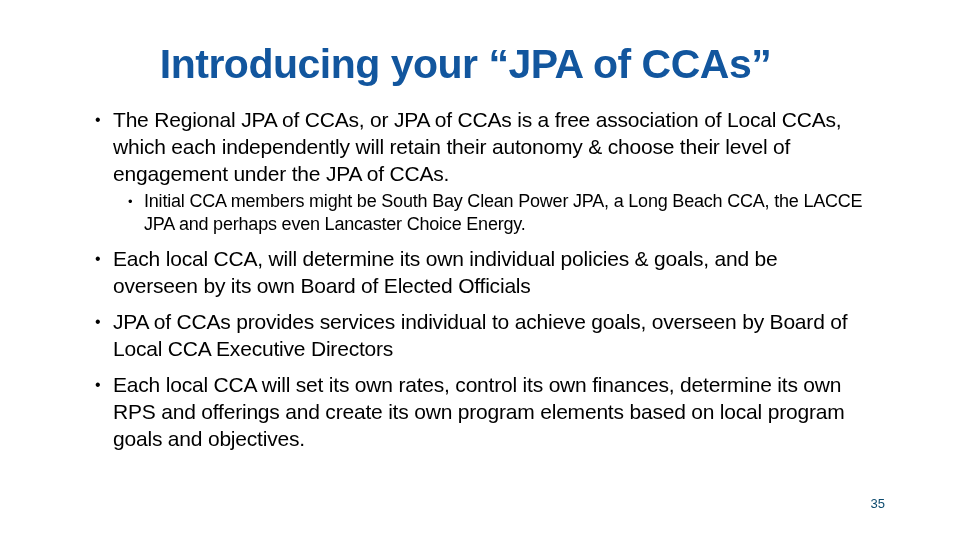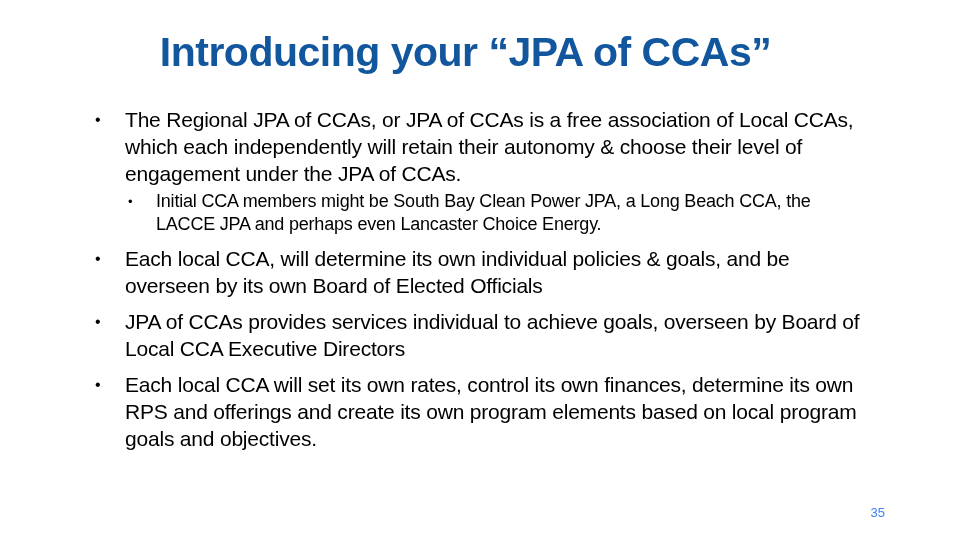--- a/index.html
+++ b/index.html
@@ -13,21 +13,21 @@
     height: 540px;
     background: #ffffff;
     overflow: hidden;
     font-family: "Liberation Sans", sans-serif;
   }
   .title {
     position: absolute;
     top: 22px;
     left: 0;
     right: 28px;
-    margin: 6px;
+    margin: 18px;
     text-align: center;
     font-size: 41px;
     line-height: 48px;
     font-weight: bold;
     letter-spacing: -0.5px;
     color: #12569E;
   }
   .content {
     position: absolute;
     top: 106px;
@@ -57,28 +57,27 @@
     line-height: 23px;
     letter-spacing: -0.2px;
   }
   .item.l2 .dot {
     flex: 0 0 16px;
     font-size: 13px;
     line-height: 23px;
   }
   .txt {
     flex: 1 1 auto;
-    margin-left: 12px;
   }
   .page-number {
     position: absolute;
     right: 74px;
-    bottom: 20px;
+    bottom: 29px;
     font-size: 13px;
-    color: #3b82f6;
+    color: #0c4a6e;
   }
 </style>
 </head>
 <body>
 
 <div class="slide">
 
   <h1 class="title">Introducing your “JPA of CCAs”</h1>
 
   <div class="content">

